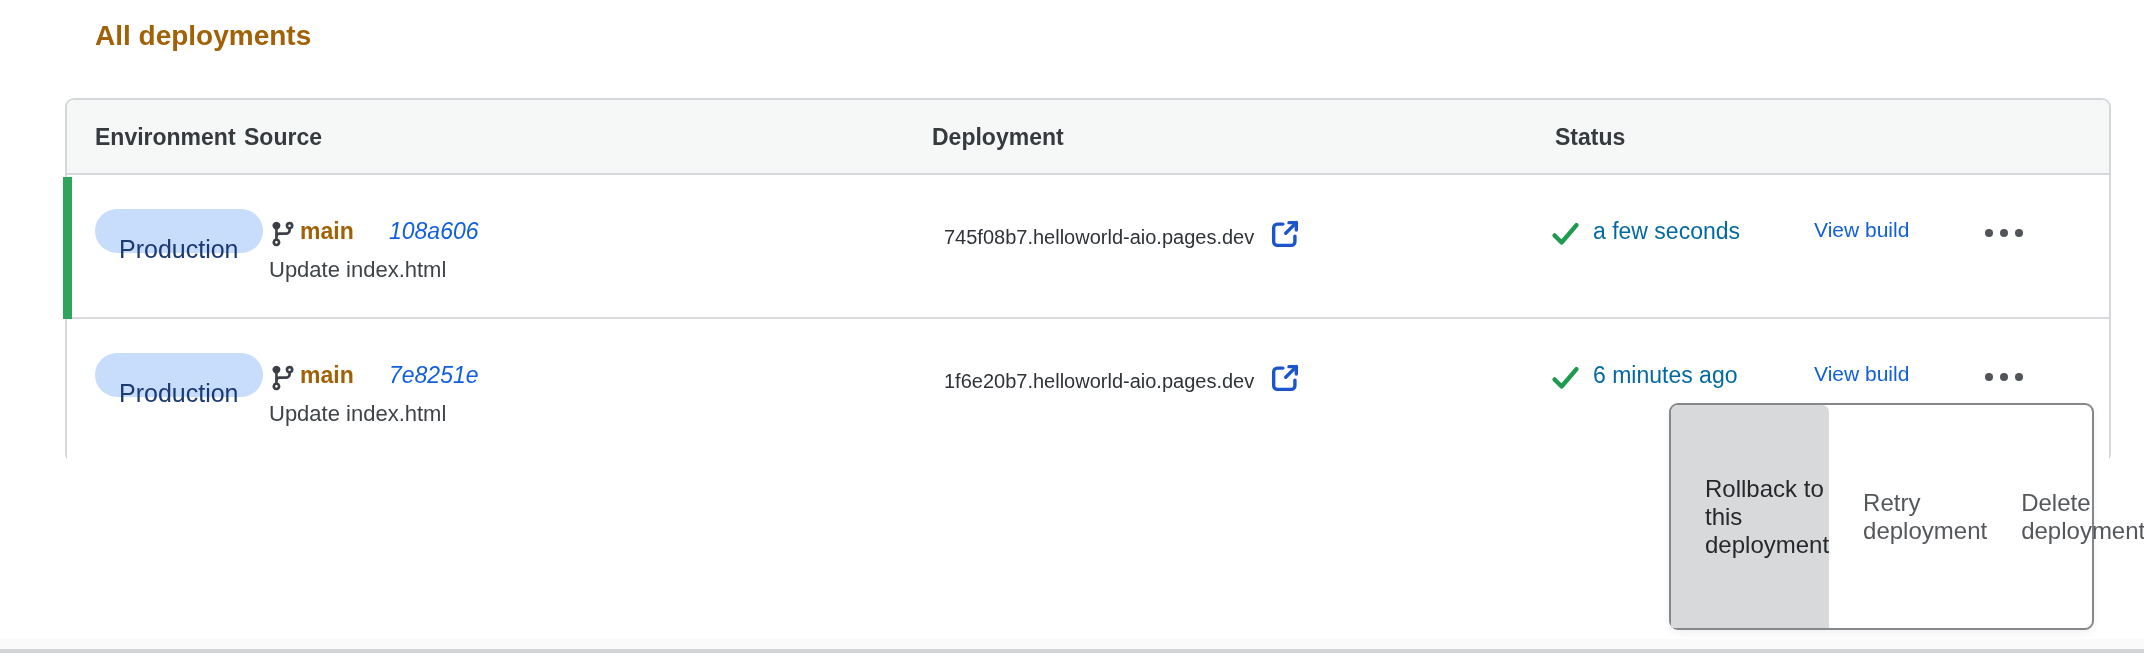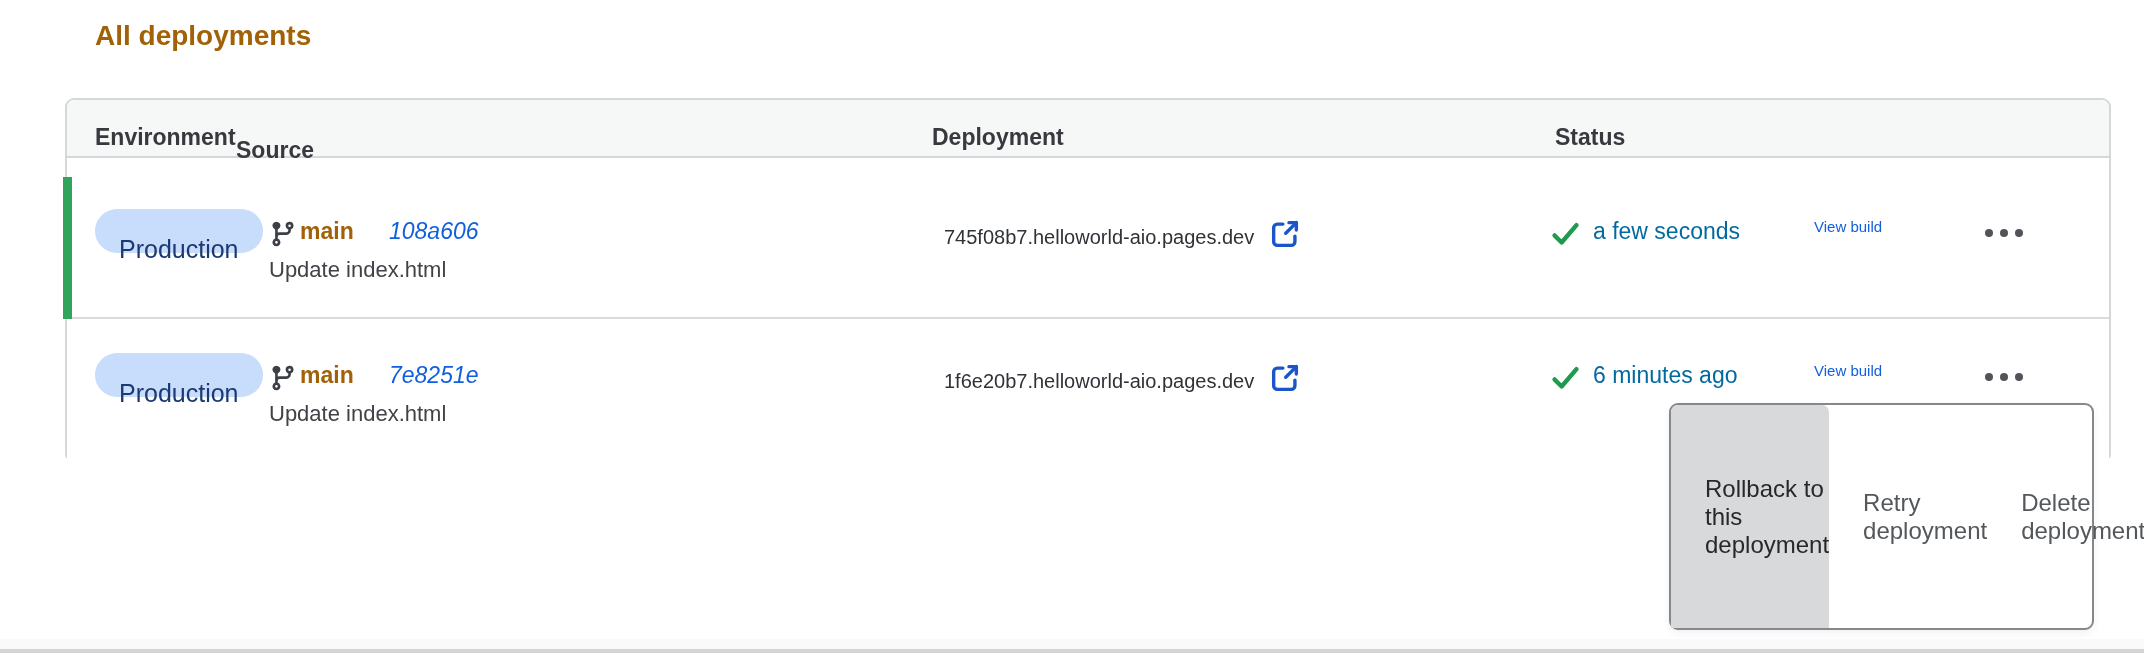--- a/index.html
+++ b/index.html
@@ -19,31 +19,31 @@
 
   
   .deploy-table {
     position: absolute; left: 65px; top: 98px;
     width: 2046px; height: 365px;
     border: 2px solid var(--table-border);
     border-radius: 9px;
     background: #fff;
   }
   .thead {
-    position: absolute; left: 0; top: 0; right: 0; height: 58px;
+    position: absolute; left: 0; top: 0; right: 0; height: 75px;
     background: var(--header-bg);
     border-bottom: 2px solid var(--table-border);
     border-radius: 7px 7px 0 0;
   }
   .th {
     position: absolute; top: 0; line-height: 75px;
     font-size: 23px; font-weight: 600; color: #36393e;
   }
   .th-env { left: 28px; }
-  .th-src { left: 169px; margin-top: 13px; }
+  .th-src { left: 177px; }
   .th-dep { left: 865px; }
   .th-sta { left: 1488px; }
 
   .trow { position: absolute; left: 0; right: 0; height: 142px; background: #fff; }
   .trow-0 { top: 77px; border-bottom: 2px solid var(--row-divider); }
   .trow-1 { top: 221px; }
 
   .active-bar {
     position: absolute; left: -4px; top: 0; width: 9px; height: 142px;
     background: var(--active-indicator-green); z-index: 2;
@@ -71,21 +71,21 @@
   }
 
   .deploy-cell { position: absolute; left: 877px; top: 40px; font-size: 20px; color: #2f3338; white-space: nowrap; }
   .deploy-cell .ext-icon { display: inline-block; vertical-align: -7px; margin-left: 14px; cursor: pointer; }
 
   .check-icon { position: absolute; left: 1483px; top: 41px; }
   .status-time { position: absolute; left: 1526px; top: 41px; font-size: 23px; color: #0369a1; }
 
   .view-build {
     position: absolute; left: 1747px; top: 41px;
-    font-size: 15px; color: var(--link-blue); text-decoration: none; cursor: pointer;
+    font-size: 21px; color: var(--link-blue); text-decoration: none; cursor: pointer;
   }
 
   .more-btn {
     position: absolute; left: 1905px; top: 38px; width: 64px; height: 36px;
     display: flex; align-items: center; justify-content: center; gap: 7px;
     cursor: pointer; background: transparent; border: none;
   }
   .more-btn .dot { width: 8px; height: 8px; border-radius: 50%; background: #515459; }
 
   

